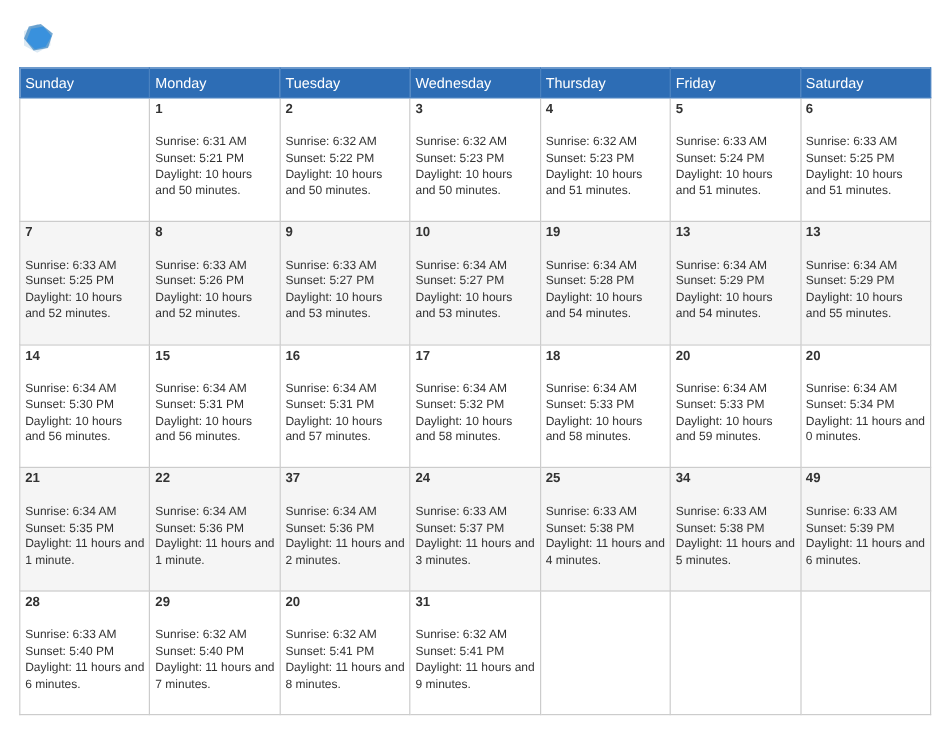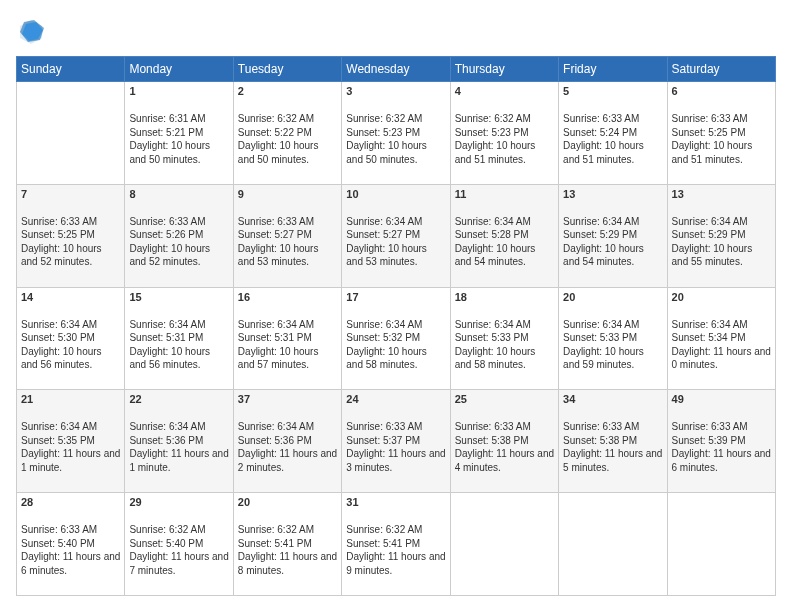--- a/index.html
+++ b/index.html
@@ -178,21 +178,21 @@
           </td>
           <td>
             <span class="day-num">9</span>
             <div class="day-info">Sunrise: 6:33 AM<br>Sunset: 5:27 PM<br>Daylight: 10 hours and 53 minutes.</div>
           </td>
           <td>
             <span class="day-num">10</span>
             <div class="day-info">Sunrise: 6:34 AM<br>Sunset: 5:27 PM<br>Daylight: 10 hours and 53 minutes.</div>
           </td>
           <td>
-            <span class="day-num">11</span>
+            <span class="day-num">19</span>
             <div class="day-info">Sunrise: 6:34 AM<br>Sunset: 5:28 PM<br>Daylight: 10 hours and 54 minutes.</div>
           </td>
           <td>
             <span class="day-num">13</span>
             <div class="day-info">Sunrise: 6:34 AM<br>Sunset: 5:29 PM<br>Daylight: 10 hours and 54 minutes.</div>
           </td>
           <td>
             <span class="day-num">13</span>
             <div class="day-info">Sunrise: 6:34 AM<br>Sunset: 5:29 PM<br>Daylight: 10 hours and 55 minutes.</div>
           </td>

